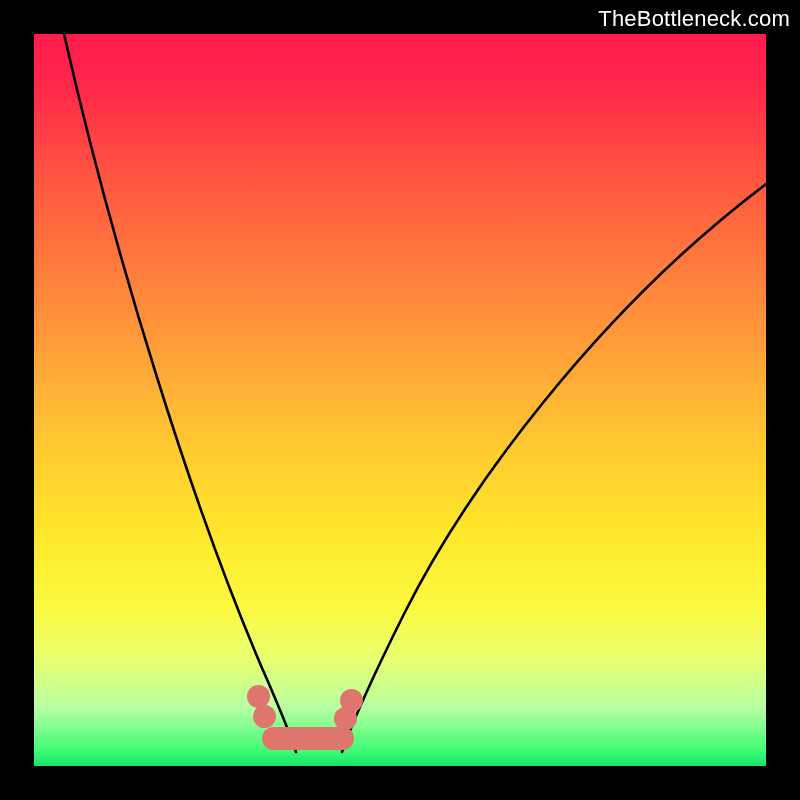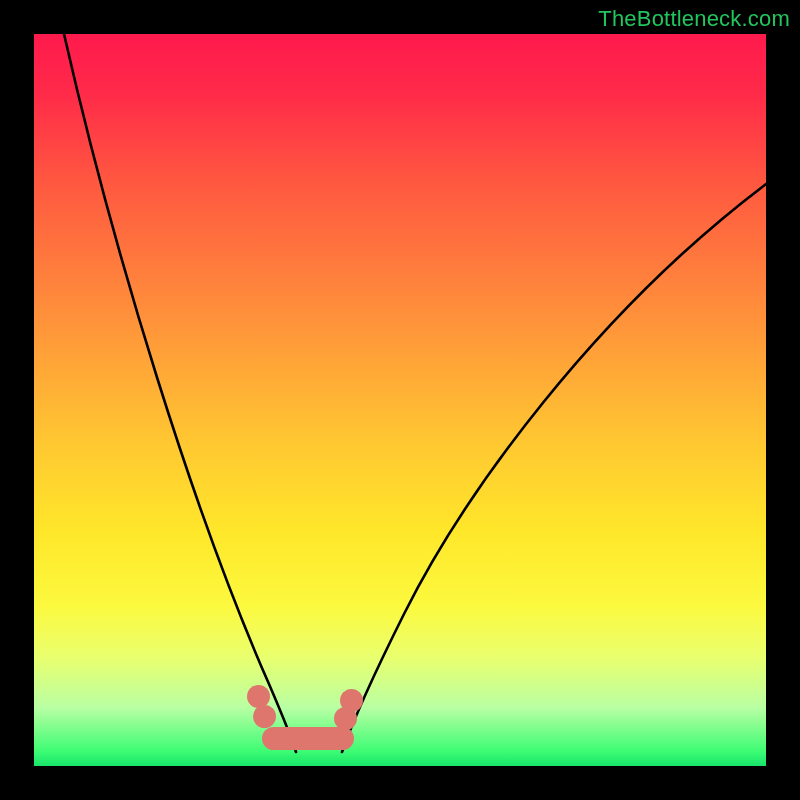--- a/index.html
+++ b/index.html
@@ -36,21 +36,21 @@
       #eaff6d 85%,
       #b9ffa3 92%,
       #3dfc74 98%,
       #17e46a 100%
     );
   }
   .watermark {
     position: absolute;
     top: 6px;
     right: 10px;
-    color: #22c55e;
+    color: #ffffff;
     font-size: 22px;
     font-weight: 500;
     letter-spacing: 0.2px;
     user-select: none;
   }
   .curve-layer {
     position: absolute;
     left: 0; top: 0;
     width: 732px; height: 732px;
   }

